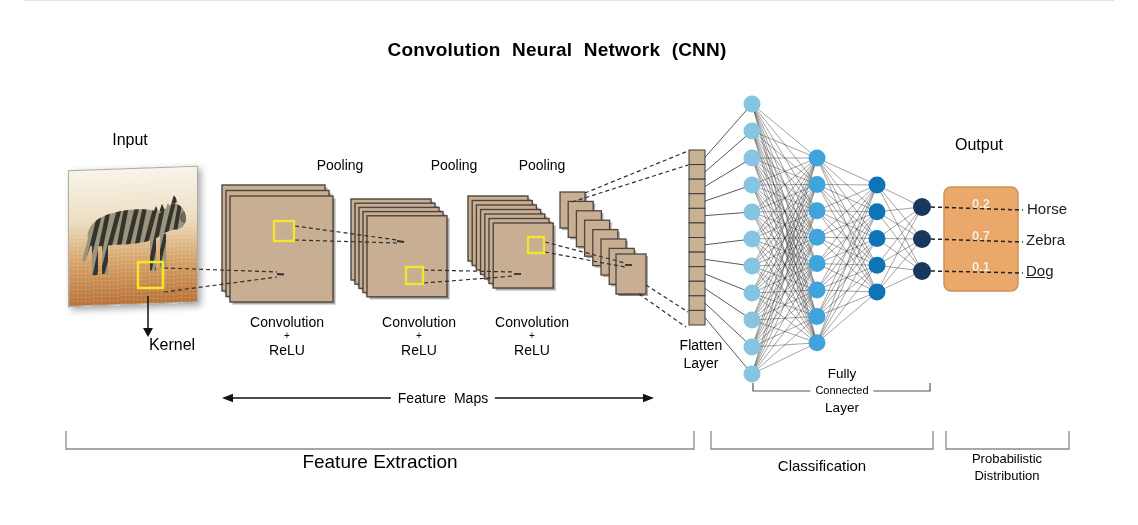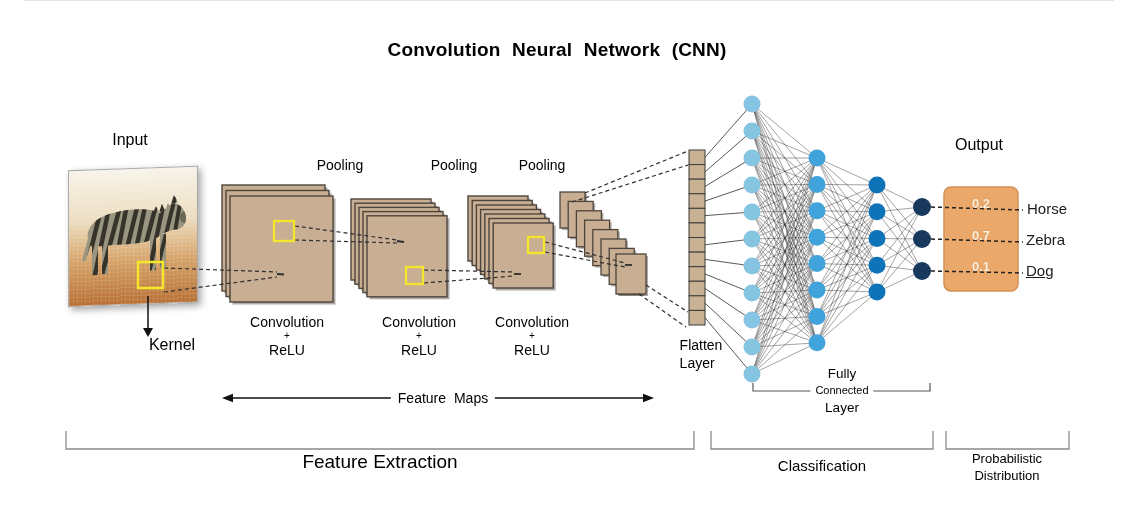--- a/index.html
+++ b/index.html
@@ -18,21 +18,21 @@
   .lbl-left{position:absolute;z-index:2;color:#1b1b1b;white-space:nowrap;}
   .title{left:557px;top:39px;font-size:19px;font-weight:bold;word-spacing:6px;letter-spacing:.2px;}
   .input-label{left:130px;top:131px;font-size:16px;}
   .kernel-label{left:148px;top:336px;font-size:16px;margin-left:24px;}
   .pool{top:157px;font-size:14px;}
   .pool0{left:340px;} .pool1{left:454px;} .pool2{left:542px;}
   .convgrp{top:313px;text-align:center;font-size:14px;}
   .convgrp .l1{line-height:18px;} .convgrp .plus{font-size:10px;line-height:10px;} .convgrp .l2{line-height:18px;}
   .cg0{left:287px;} .cg1{left:419px;} .cg2{left:532px;}
   .fmaps{left:425px;top:390px;font-size:14px;word-spacing:4px;background:#fff;padding:0 7px;margin-left:18px;}
-  .flat{left:701px;top:337px;font-size:14px;line-height:17.5px;}
+  .flat{left:701px;top:337px;font-size:14px;text-align:center;line-height:17.5px;}
   .fully{left:842px;top:366px;font-size:13.5px;}
   .connected{left:842px;top:384px;font-size:11px;background:#fff;padding:0 5px;}
   .fclayer{left:842px;top:400px;font-size:13.5px;}
   .output-label{left:979px;top:136px;font-size:16px;}
   .prob{font-size:13px;font-weight:bold;left:981px;color:#f8eedd;text-shadow:0 0 2px rgba(210,140,70,.6);}
   .p0{top:196px;} .p1{top:228px;} .p2{top:259px;}
   .cls{font-size:15px;}
   .cls0{left:1027px;top:200px;} .cls1{left:1026px;top:231px;} .cls2{left:1026px;top:262px;text-decoration:underline;}
   .softmax{left:981px;top:296px;font-size:13px;text-align:center;line-height:16px;}
   .bfe{left:380px;top:451px;font-size:19px;}

